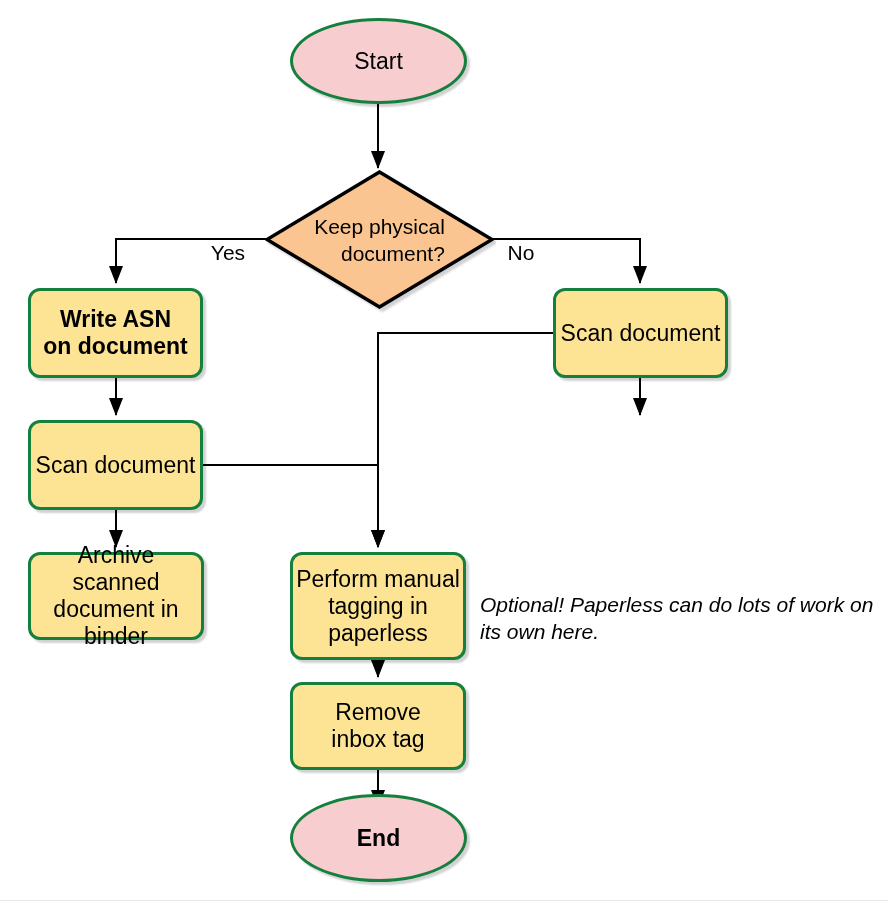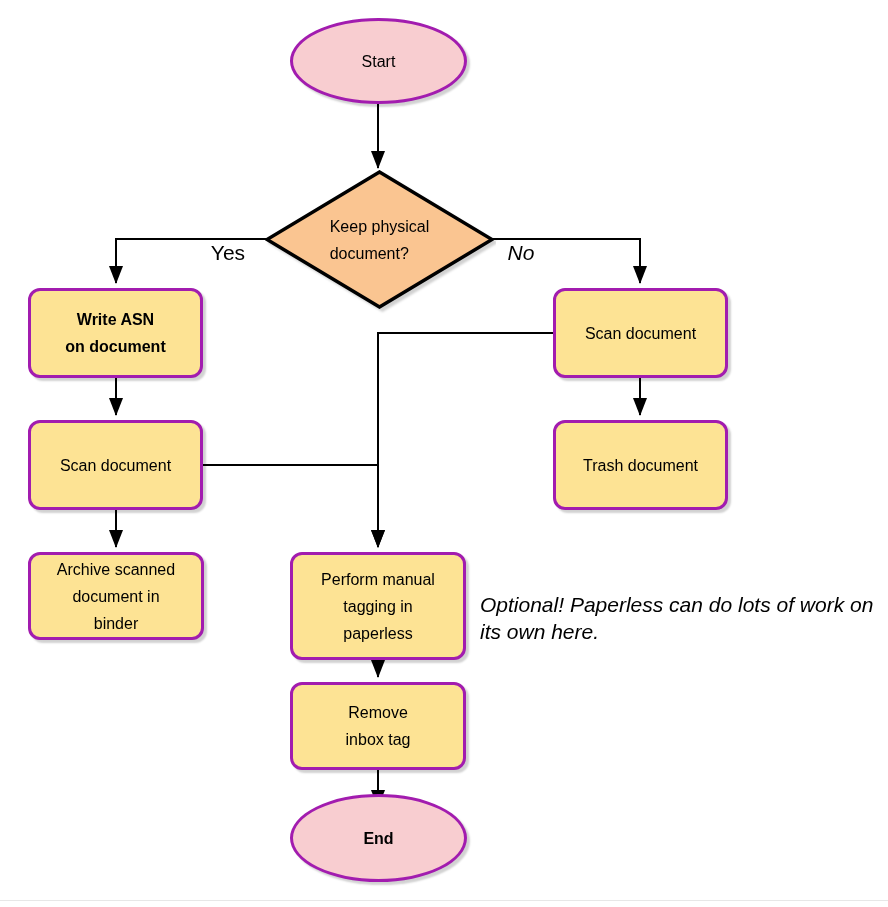--- a/index.html
+++ b/index.html
@@ -26,24 +26,24 @@
     stroke: #000000;
     stroke-width: 2;
   }
   .node {
     position: absolute;
     box-sizing: border-box;
     display: flex;
     align-items: center;
     justify-content: center;
     text-align: center;
-    font-size: 16px;
+    font-size: 23px;
     line-height: 27px;
     white-space: pre-line;
-    border: 3px solid #a21caf;
+    border: 3px solid #15803d;
   }
   .process {
     background: #fde394;
     border-radius: 12px;
     box-shadow: 3px 3px 2px rgba(0,0,0,0.18);
   }
   .terminal {
     background: #f8cdd0;
     border-radius: 50%;
     box-shadow: 3px 3px 2px rgba(0,0,0,0.18);
@@ -60,22 +60,22 @@
     left: 0; top: 0;
     filter: drop-shadow(3px 3px 1px rgba(0,0,0,0.18));
   }
   .diamond-label {
     position: absolute;
     left: 0; top: 0;
     width: 229px; height: 139px;
     display: flex;
     align-items: center;
     justify-content: center;
-    text-align: left;
-    font-size: 16px;
+    text-align: right;
+    font-size: 21px;
     line-height: 27px;
     white-space: pre-line;
   }
   .edge-label {
     position: absolute;
     width: 50px;
     text-align: center;
     font-size: 21px;
     line-height: 24px;
     background: #ffffff;
@@ -140,40 +140,37 @@
 
   <div class="diamond-wrap">
     <svg width="229" height="139">
       <polygon points="114.5,2 227,69.5 114.5,137 2,69.5" fill="#fac591" stroke="#000000" stroke-width="3.5" stroke-linejoin="miter"></polygon>
     </svg>
     <div class="diamond-label">Keep physical
 document?</div>
   </div>
 
   <div class="edge-label" style="left:203px; top:207px;">Yes</div>
-  <div class="edge-label" style="left:496px; top:207px;font-style:italic;">No</div>
+  <div class="edge-label" style="left:496px; top:207px;">No</div>
 
   <div class="node process" style="left:28px; top:288px; width:175px; height:90px;font-weight:bold;">
     <span>Write ASN
 on document</span>
   </div>
   <div class="node process" style="left:28px; top:420px; width:175px; height:90px;">
     <span>Scan document</span>
   </div>
   <div class="node process" style="left:28px; top:552px; width:176px; height:88px;">
     <span>Archive scanned
 document in
 binder</span>
   </div>
 
   <div class="node process" style="left:553px; top:288px; width:175px; height:90px;">
     <span>Scan document</span>
-  </div>
-  <div class="node process" style="left:553px; top:420px; width:175px; height:90px;">
-    <span>Trash document</span>
   </div>
 
   <div class="node process" style="left:290px; top:552px; width:176px; height:108px;">
     <span>Perform manual
 tagging in
 paperless</span>
   </div>
   <div class="node process" style="left:290px; top:682px; width:176px; height:88px;">
     <span>Remove
 inbox tag</span>

